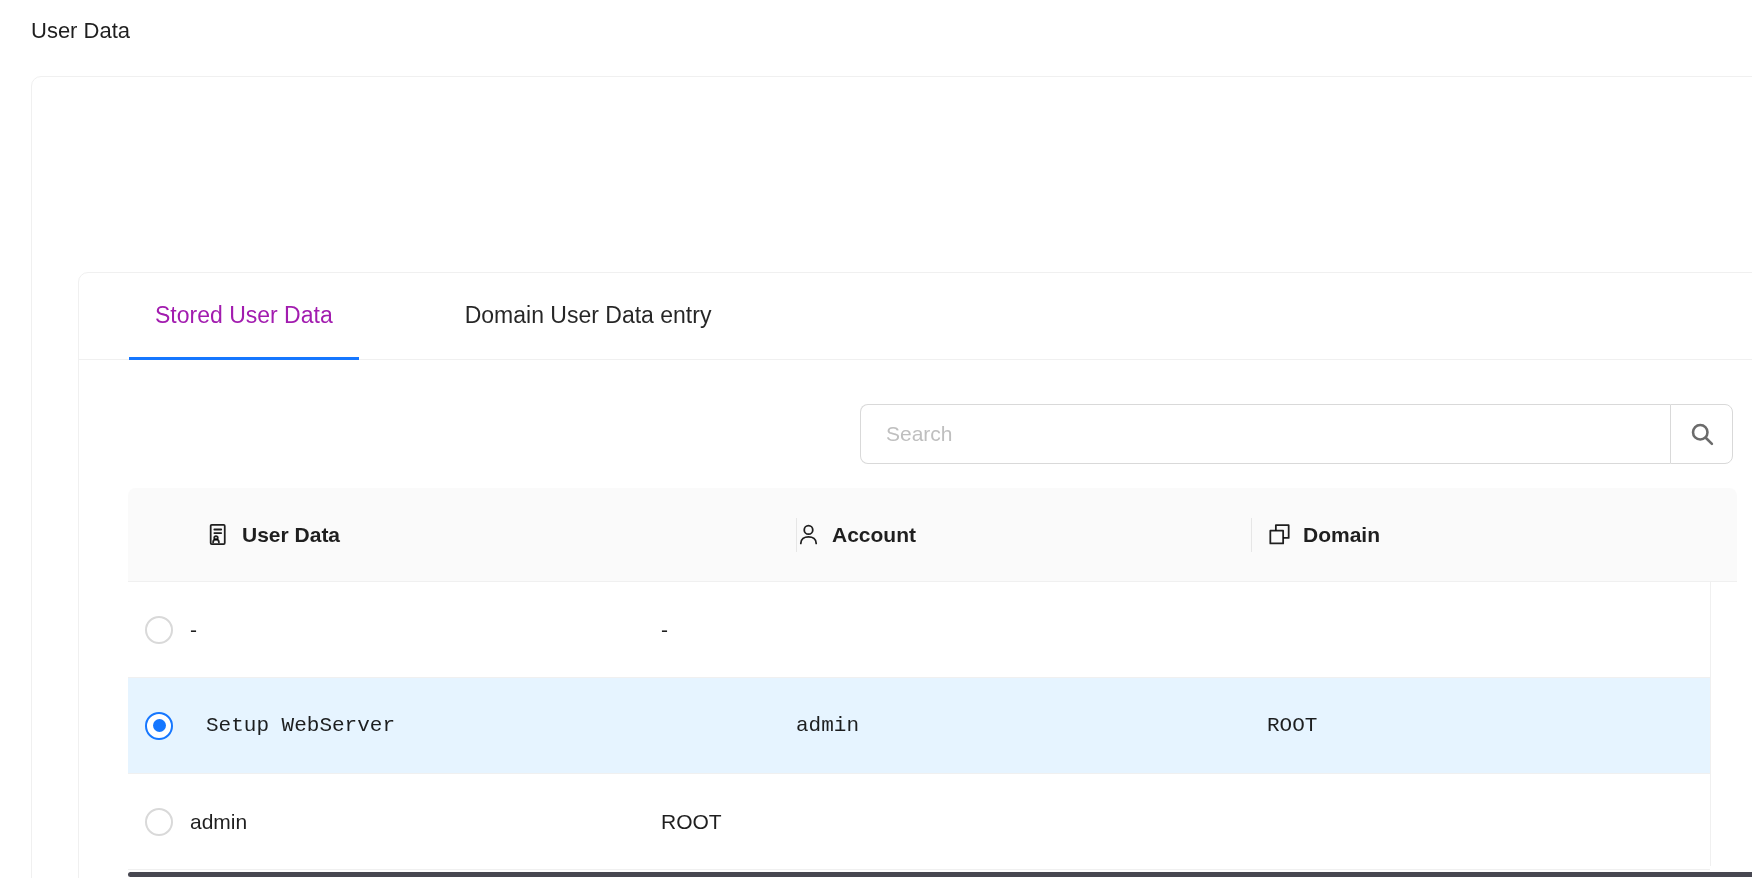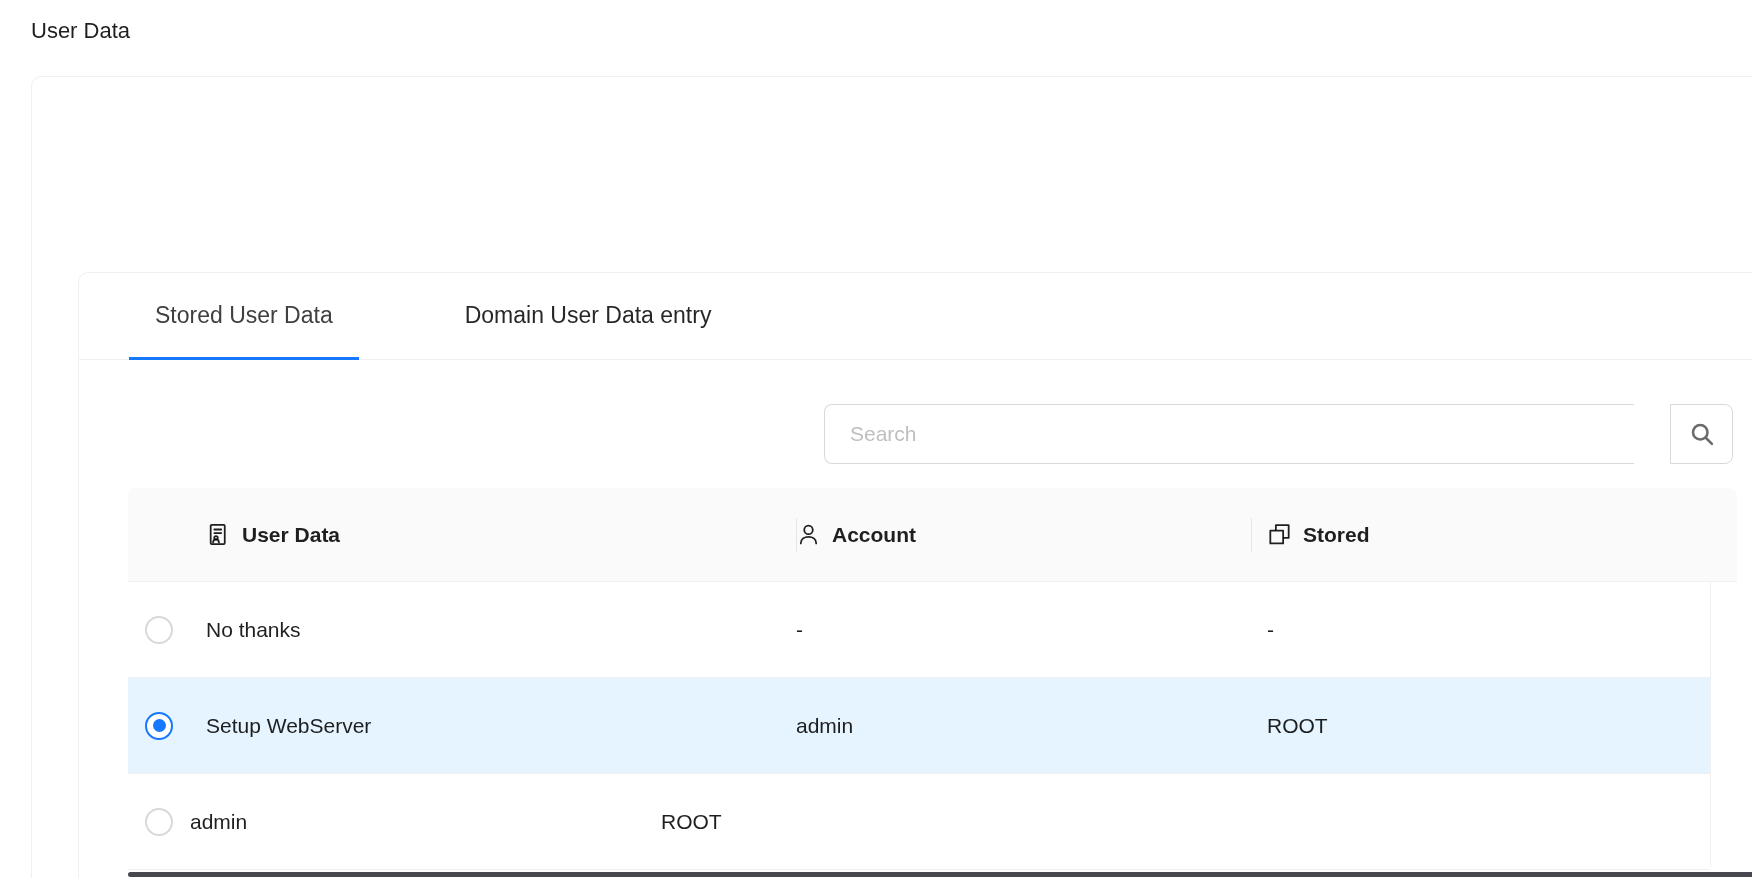--- a/index.html
+++ b/index.html
@@ -34,25 +34,25 @@
     padding-left:50px;gap:80px;
     border-bottom:1px solid #f0f0f0;
   }
   .tab{
     display:flex;align-items:center;
     padding:0 26px;cursor:pointer;
     font-size:23px;margin-bottom:-1px;
     border-bottom:3px solid transparent;
     color:rgba(0,0,0,0.85);font-weight:400;
   }
-  .tab.active{color:#404040;border-bottom-color:#1677ff;font-weight:500;}
+  .tab.active{color:#a21caf;border-bottom-color:#1677ff;font-weight:500;}
   
   .search-group{
     position:absolute;top:404px;right:19px;
-    display:flex;height:60px;gap:36px;
+    display:flex;height:60px;
   }
   .search-input{
     width:784px;height:58px;
     border:1px solid #d9d9d9;border-right:none;
     border-radius:8px 0 0 8px;
     font-family:"Liberation Sans", sans-serif;
     font-size:21px;padding:0 0 0 25px;outline:none;
     color:rgba(0,0,0,0.88);
   }
   .search-input::placeholder{color:#bfbfbf;}
@@ -82,21 +82,21 @@
     width:1px;height:34px;background:rgba(5,5,5,0.08);
   }
   .hcell{display:flex;align-items:center;gap:11px;}
   .hicon{display:inline-flex;flex:none;}
   .trow{
     width:1582px;height:95px;
     display:flex;align-items:center;
     font-size:21px;background:#fff;
     border-bottom:1px solid #f0f0f0;cursor:pointer;
   }
-  .trow.selected{background:#e6f4ff;}
+  .trow.selected{background:#e6f4ff;font-family:Liberation Mono, monospace;}
   .body-right-line{
     position:absolute;left:1582px;top:93px;width:1px;height:285px;
     background:#f0f0f0;
   }
   
   .radio{
     width:28px;height:28px;border-radius:50%;
     border:2px solid #d9d9d9;background:#fff;
     box-sizing:border-box;position:relative;flex:none;
   }
@@ -175,31 +175,30 @@
         </span>
       </div>
       <div class="col-3">
         <span class="hcell">
           <span class="hicon">
             <svg width="25" height="25" viewBox="0 0 24 24" fill="none" stroke="rgba(0,0,0,0.88)" stroke-width="1.7" stroke-linejoin="round">
               <rect x="8.5" y="3" width="12.3" height="12.3"></rect>
               <rect x="3.2" y="8.3" width="12.3" height="12.3" fill="#fafafa"></rect>
             </svg>
           </span>
-          <span>Stored</span>
+          <span>Domain</span>
         </span>
       </div>
     </div>
 
     <div class="tbody">
       <div class="trow">
         <div class="col-sel">
             <span class="radio"></span>
           </div>
-        <div class="col-1">No thanks</div>
         <div class="col-2">-</div>
         <div class="col-3">-</div>
       </div>
       <div class="trow selected">
         <div class="col-sel">
             <span class="radio checked"></span>
           </div>
         <div class="col-1">Setup WebServer</div>
         <div class="col-2">admin</div>
         <div class="col-3">ROOT</div>

